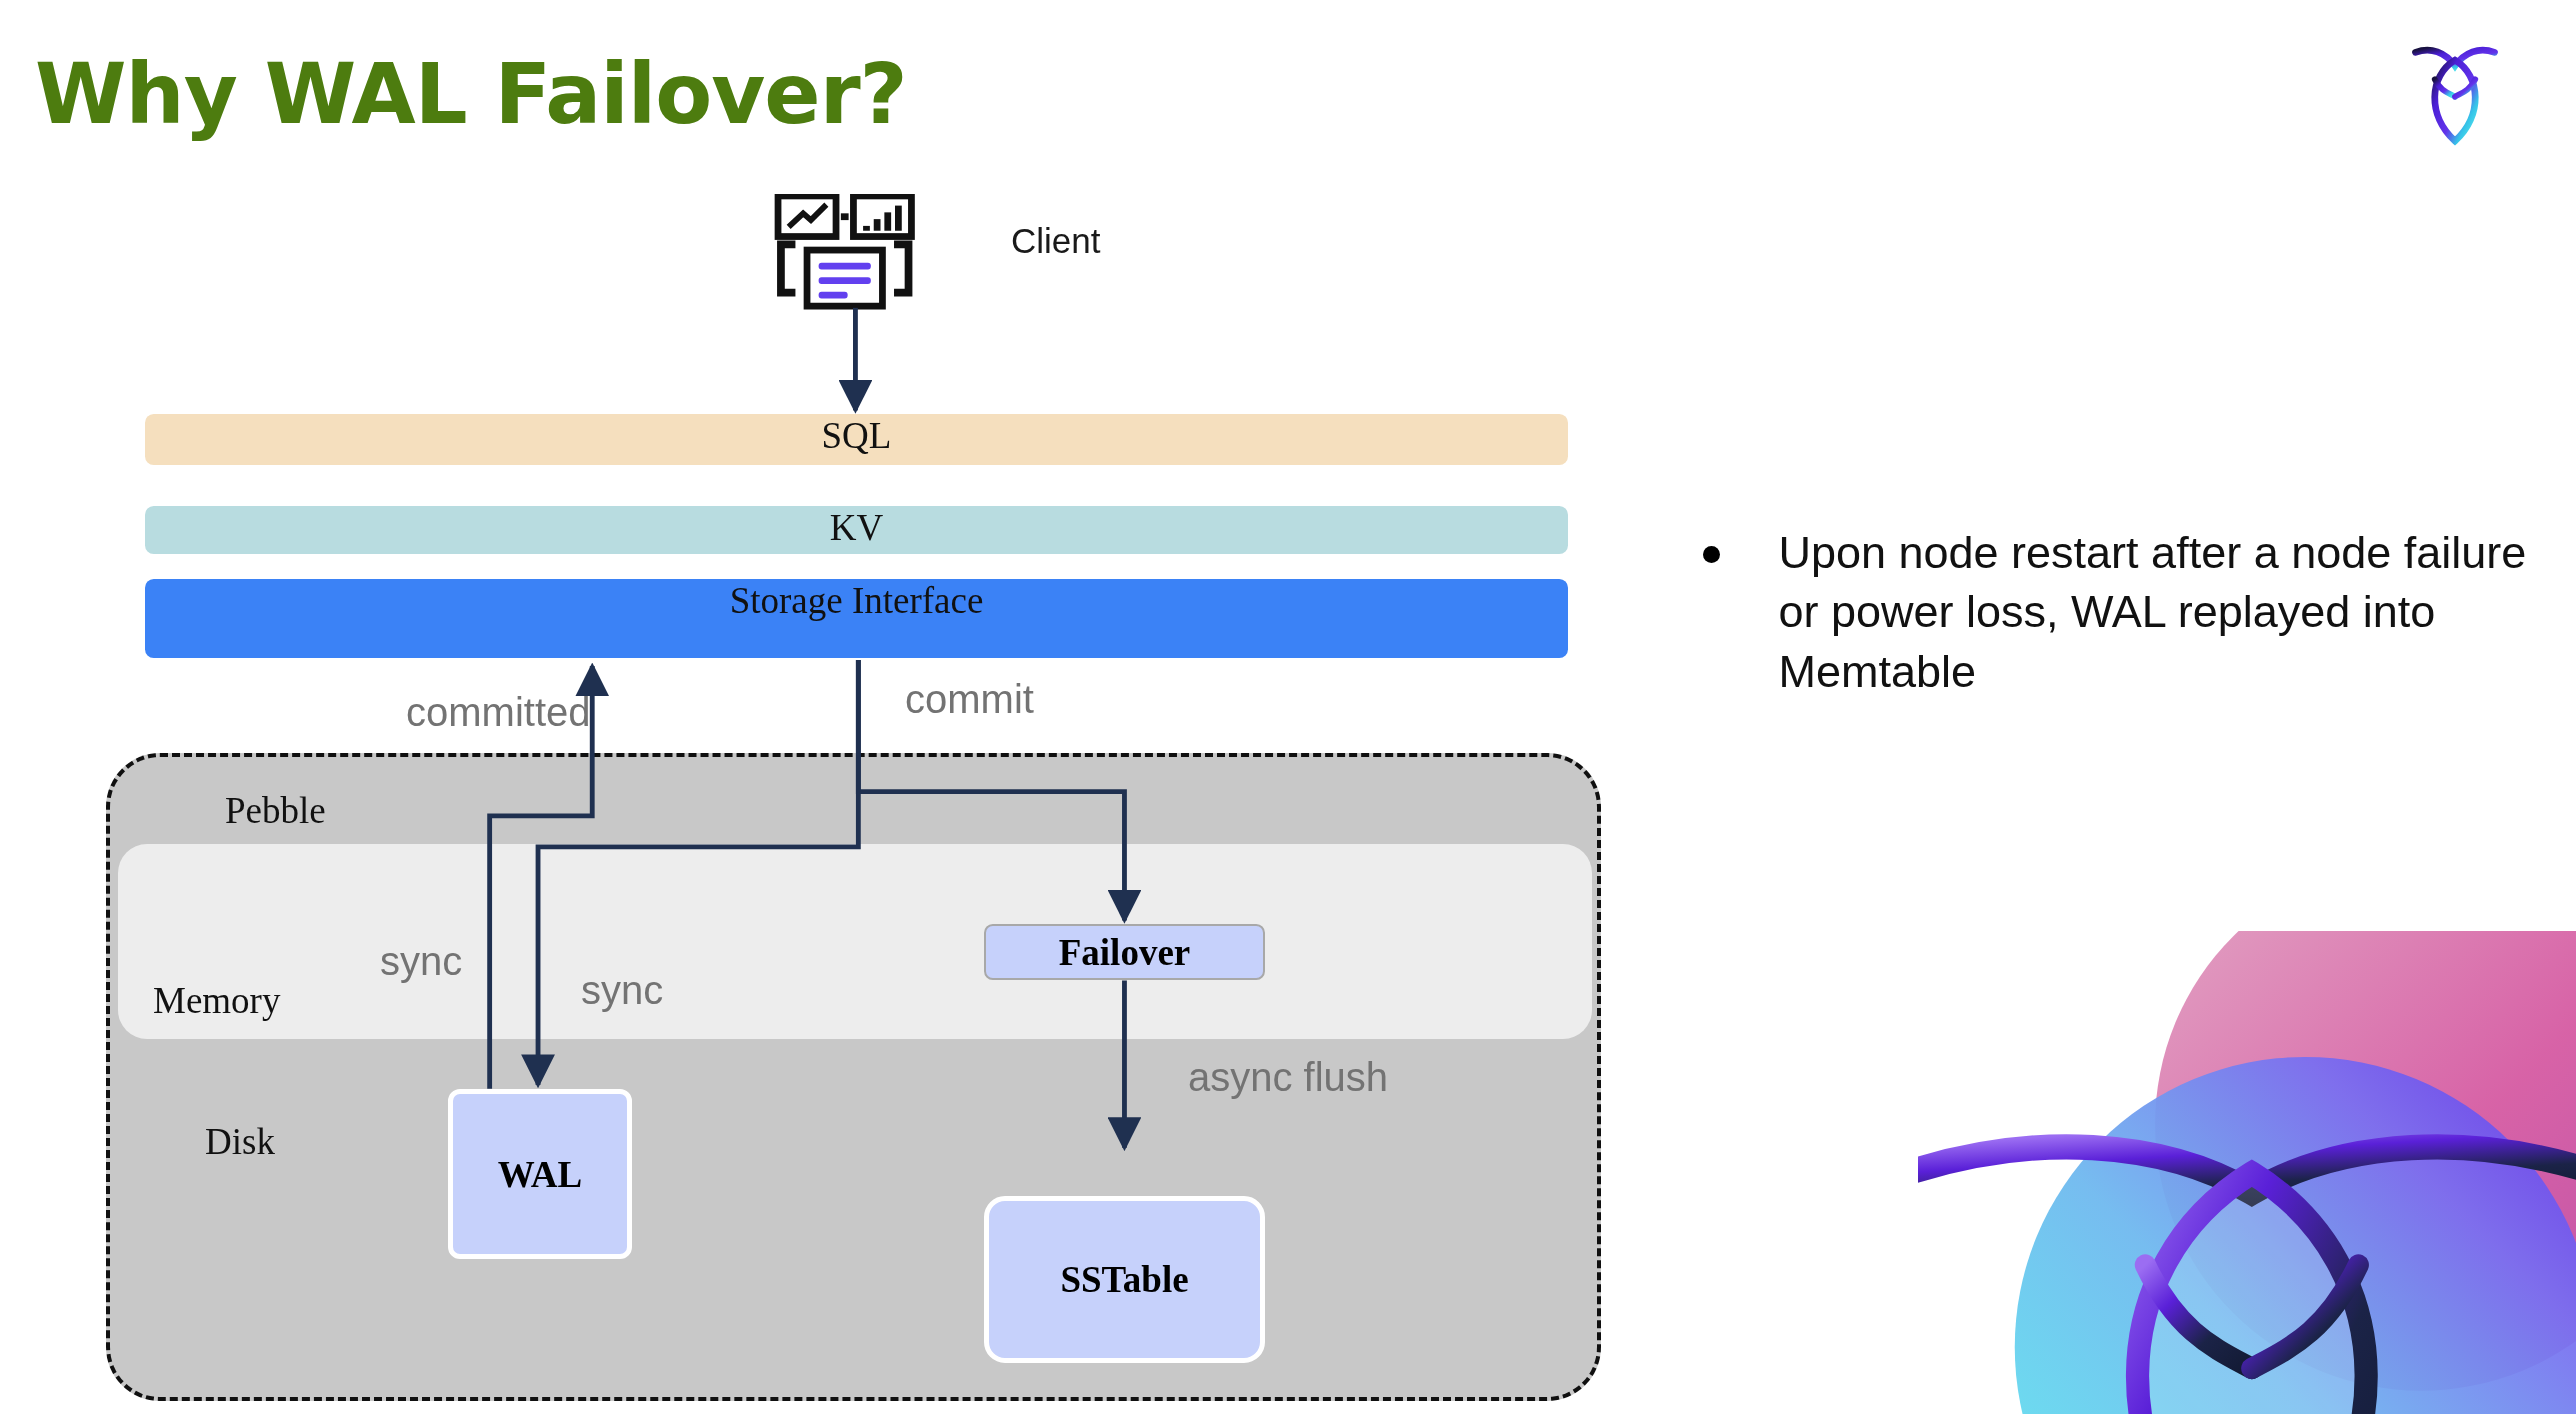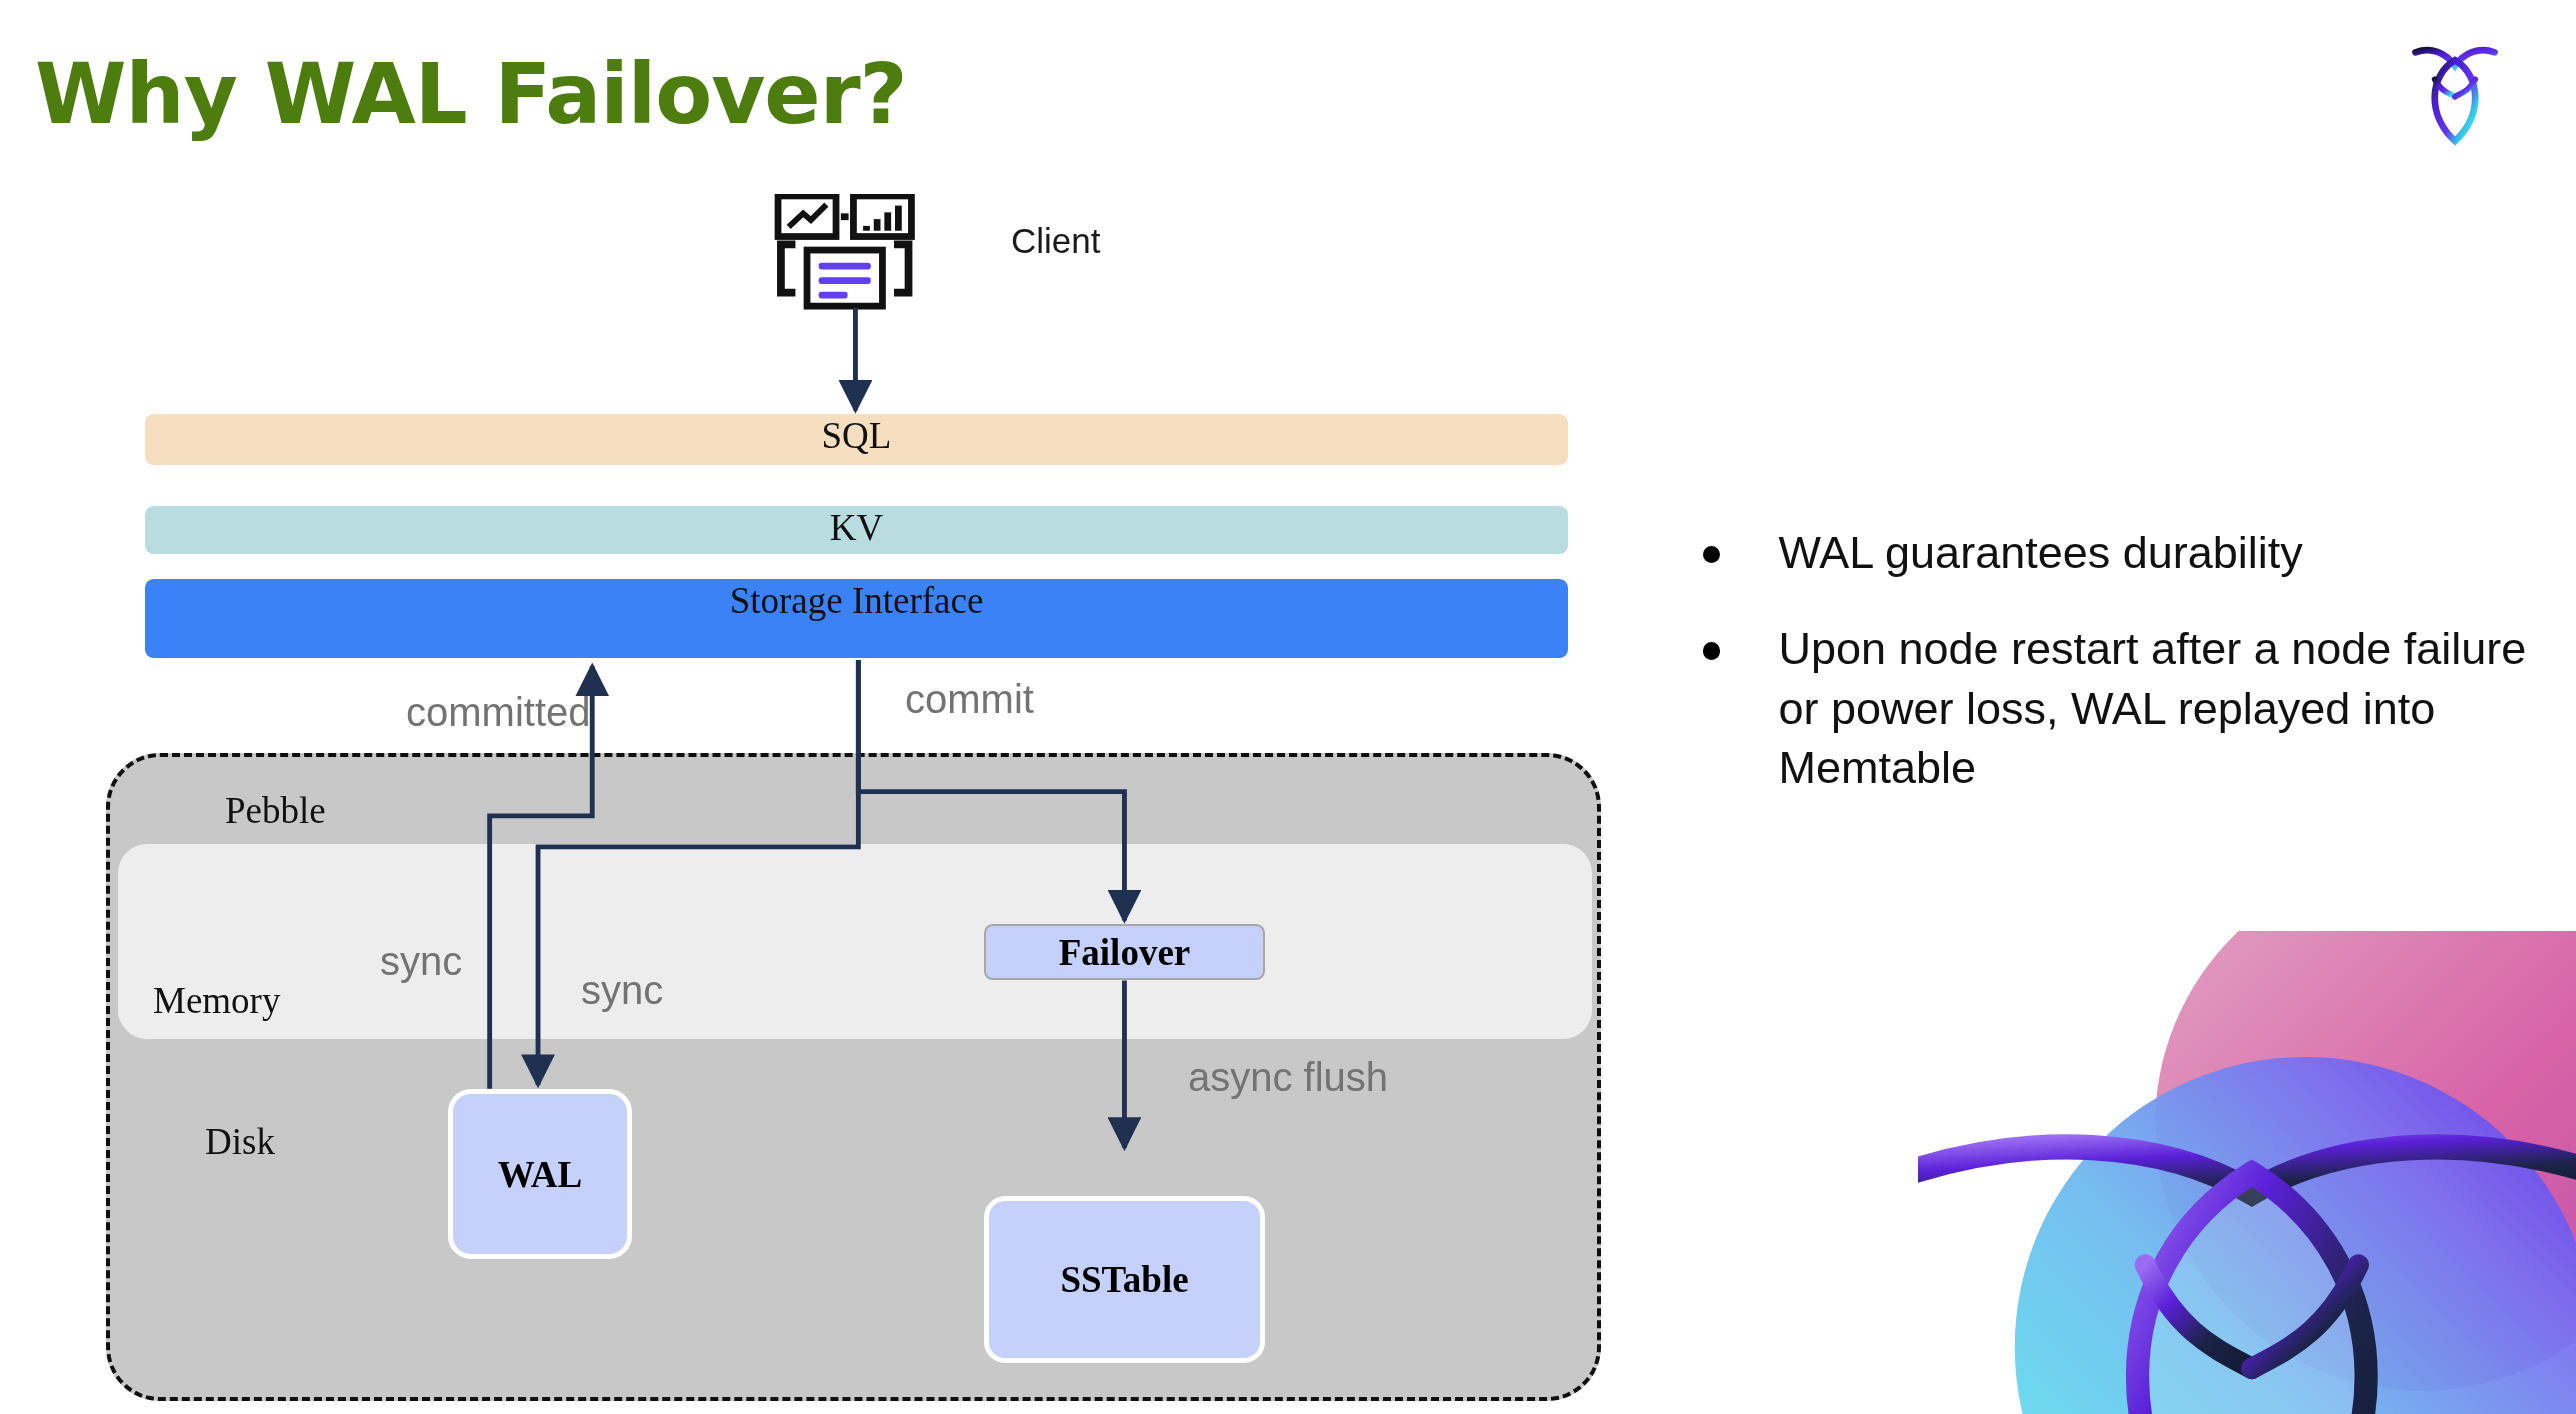--- a/index.html
+++ b/index.html
@@ -144,21 +144,21 @@
   #node-memtable {
     left: 984px; top: 924px;
     width: 281px; height: 56px;
     border: 2.9px solid #a8a8a8;
     border-radius: 8.7px;
   }
   #node-wal {
     left: 448px; top: 1089px;
     width: 184px; height: 170px;
     border: 5.8px solid #ffffff;
-    border-radius: 23px;
+    border-radius: 12px;
   }
   #node-sstable {
     left: 984px; top: 1152px;
     width: 281px; height: 167px;
     border: 5.8px solid #ffffff;
     border-radius: 21px;
     margin-top: 44px;
   }
 
   
@@ -332,20 +332,16 @@
 <div class="node" id="node-wal">
   <span>WAL</span>
 </div>
 <div class="node" id="node-sstable">
   <span>SSTable</span>
 </div>
 
 <div id="bullets">
   <div class="bullet-row">
     <span class="bullet-dot"></span>
-    <span class="bullet-text">WAL guarantees durability</span>
-  </div>
-  <div class="bullet-row">
-    <span class="bullet-dot"></span>
     <span class="bullet-text">Upon node restart after a node failure or power loss, WAL replayed into Memtable</span>
   </div>
 </div>
 
 
 </body></html>

